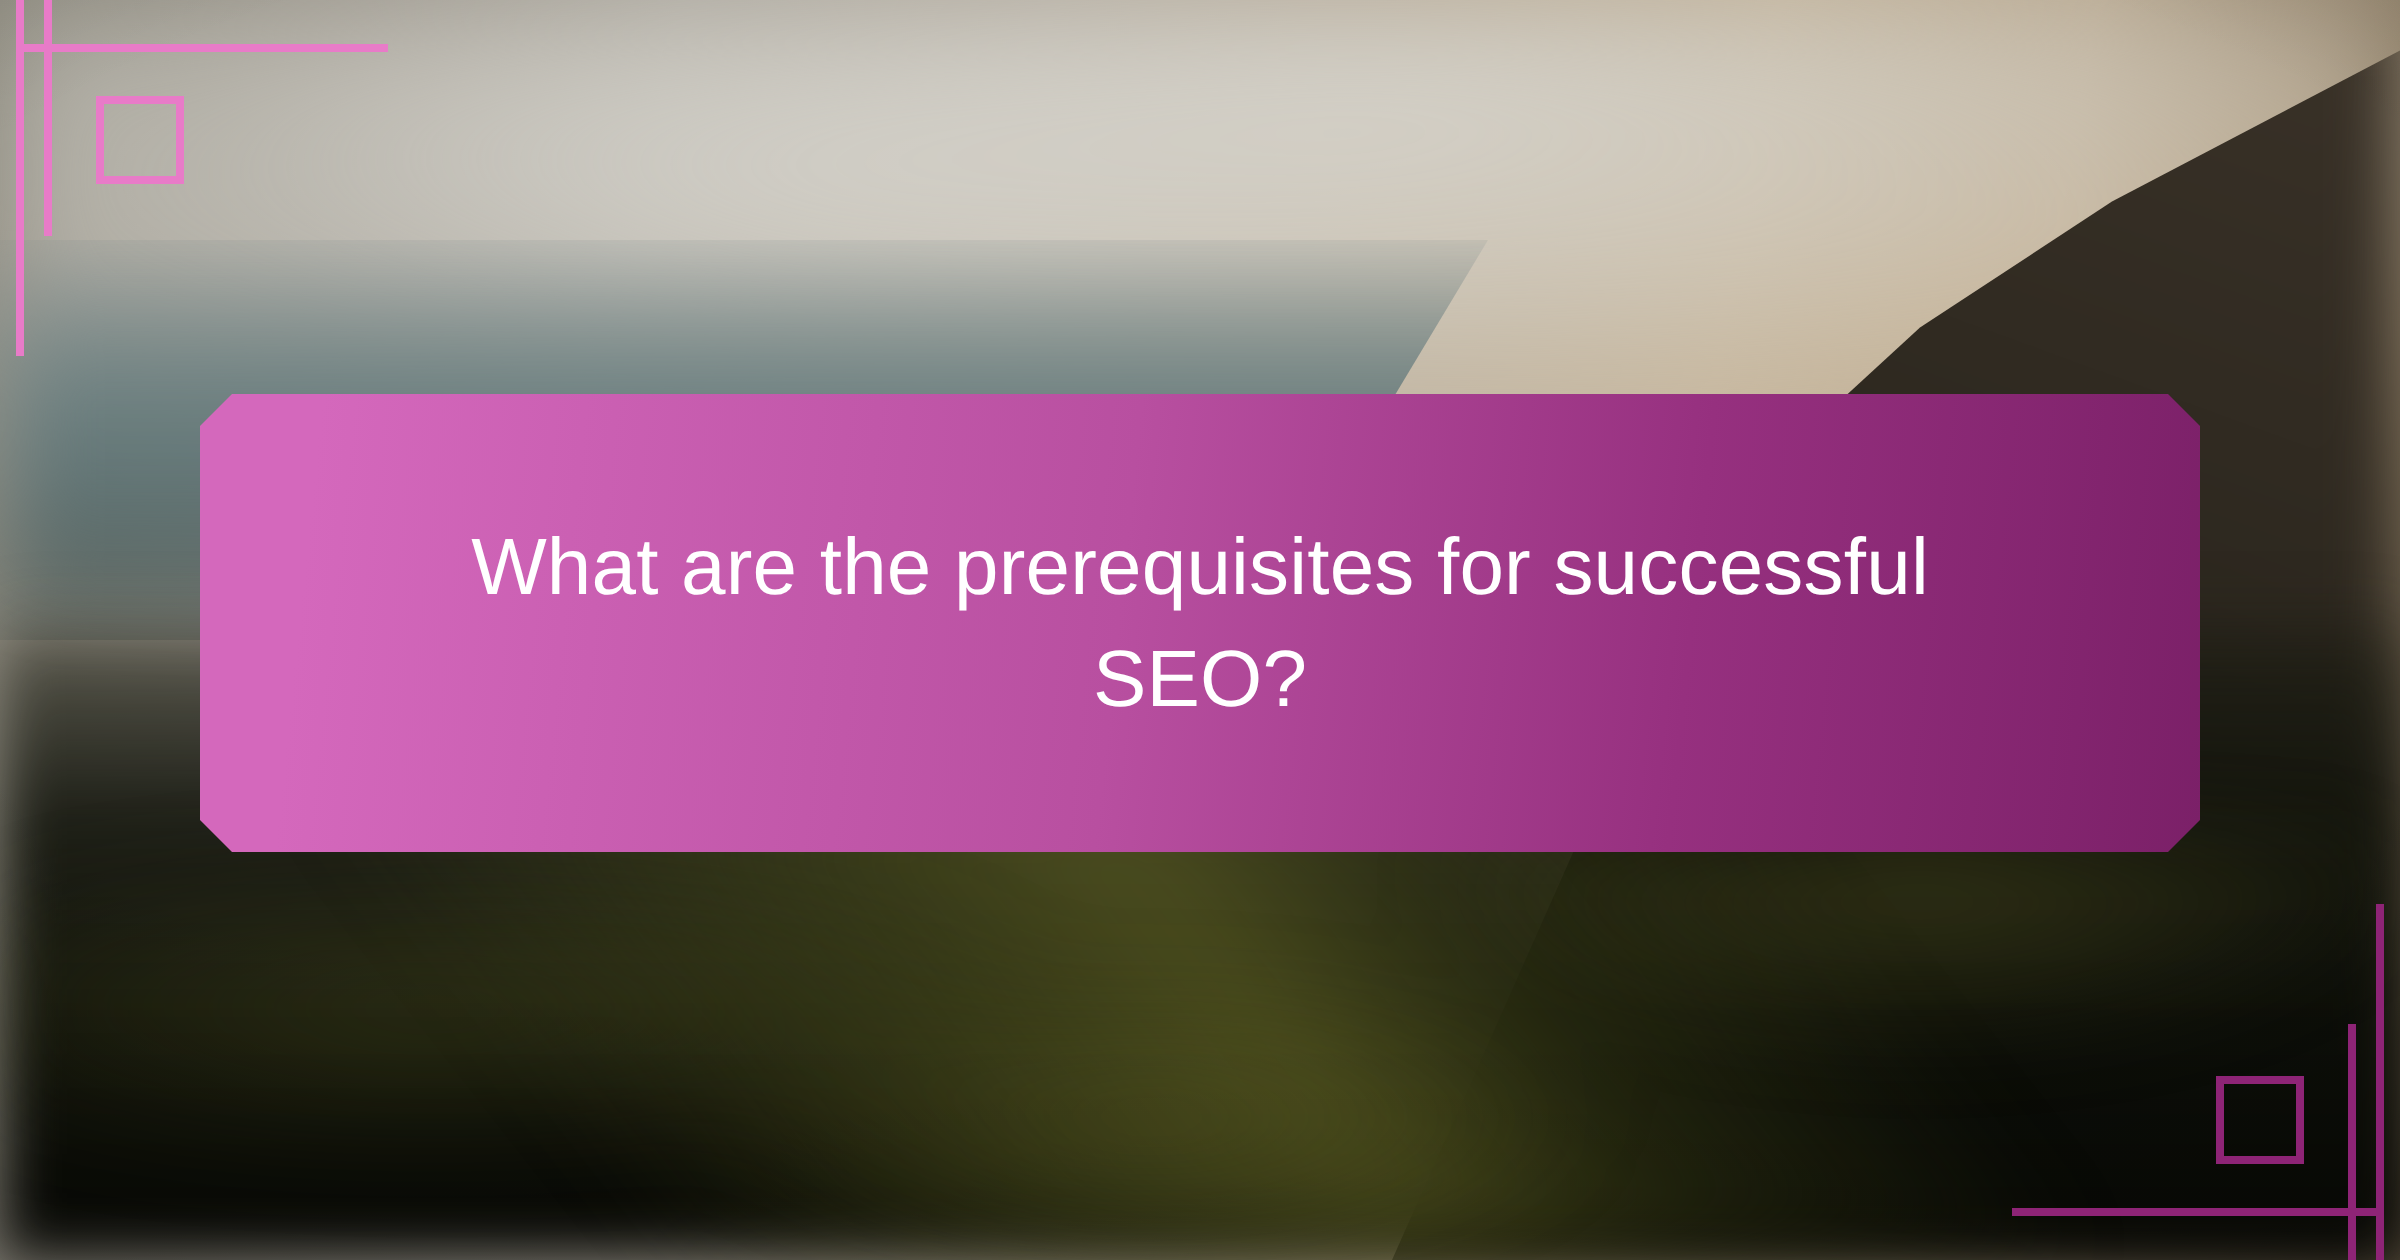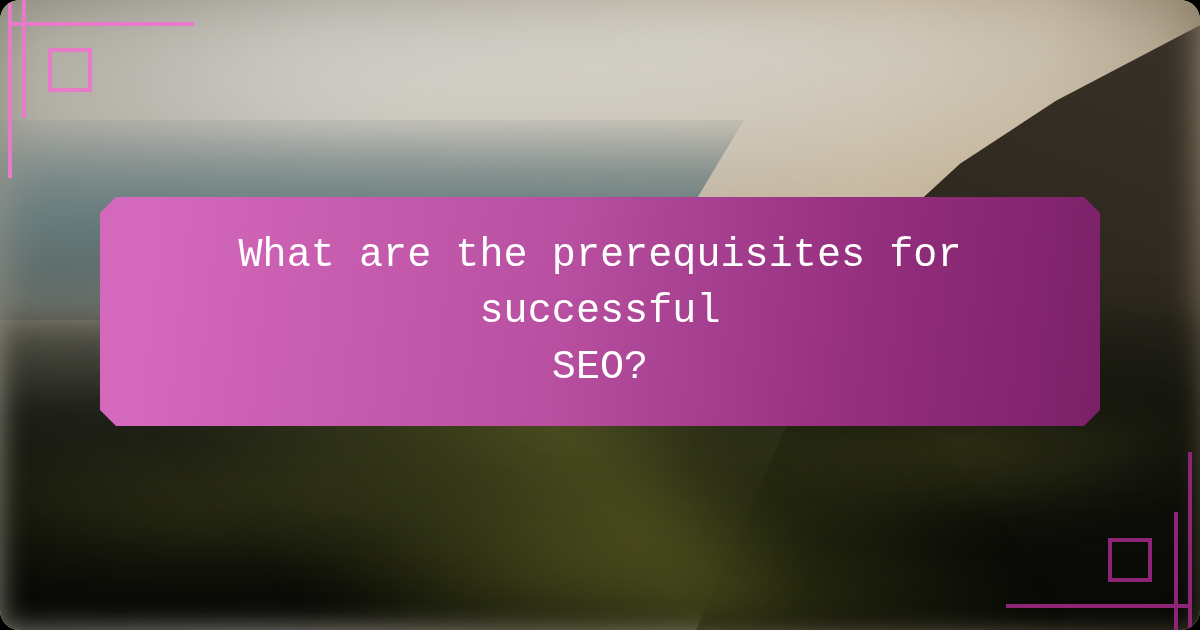--- a/index.html
+++ b/index.html
@@ -6,22 +6,21 @@
     margin: 0;
     padding: 0;
     background: #000;
   }
   #stage {
     position: relative;
     width: 1200px;
     height: 630px;
     overflow: hidden;
     background: #bef264;
-    font-family: Liberation Mono, monospace;
-    border-radius: 20px;
+    font-family: Liberation Sans, sans-serif;
   }
 
   
   .bg-layer {
     position: absolute;
     inset: 0;
     pointer-events: none;
   }
   
   .bg-sky {

